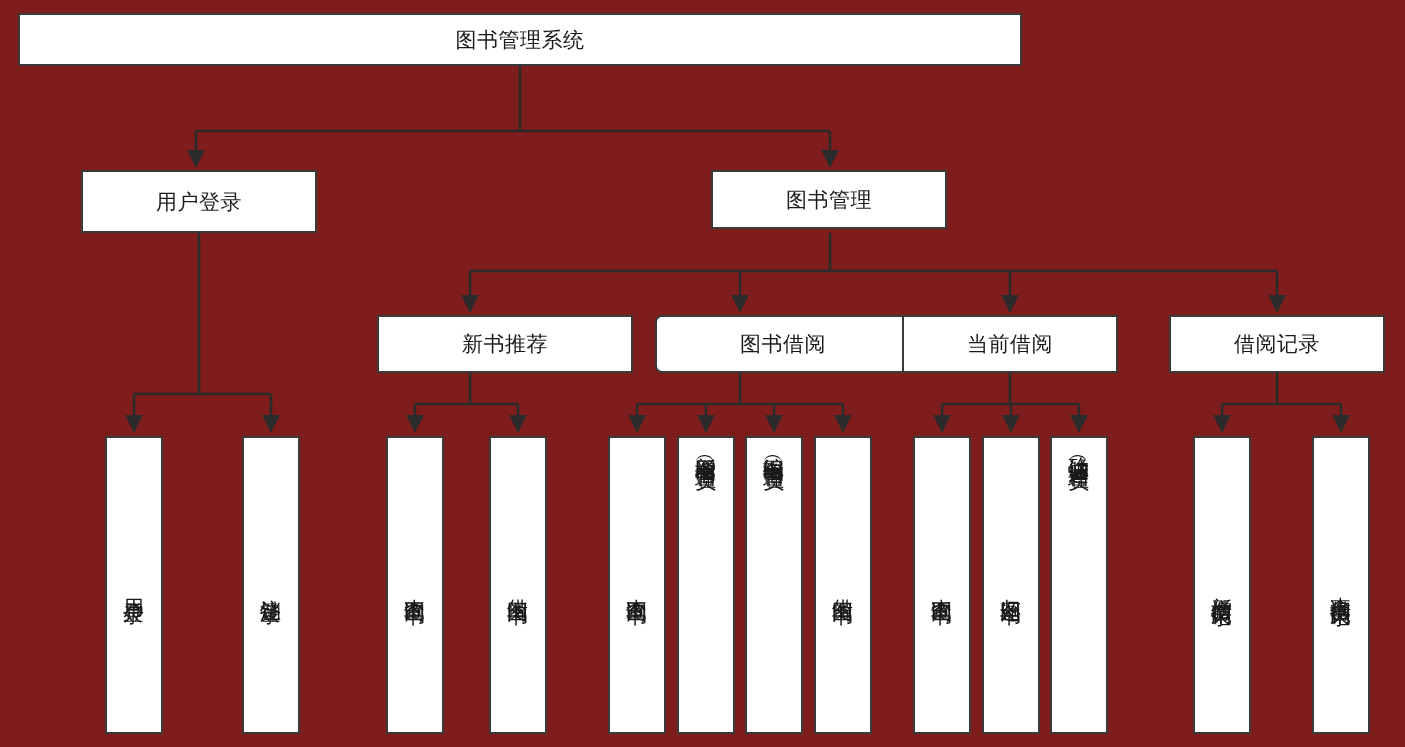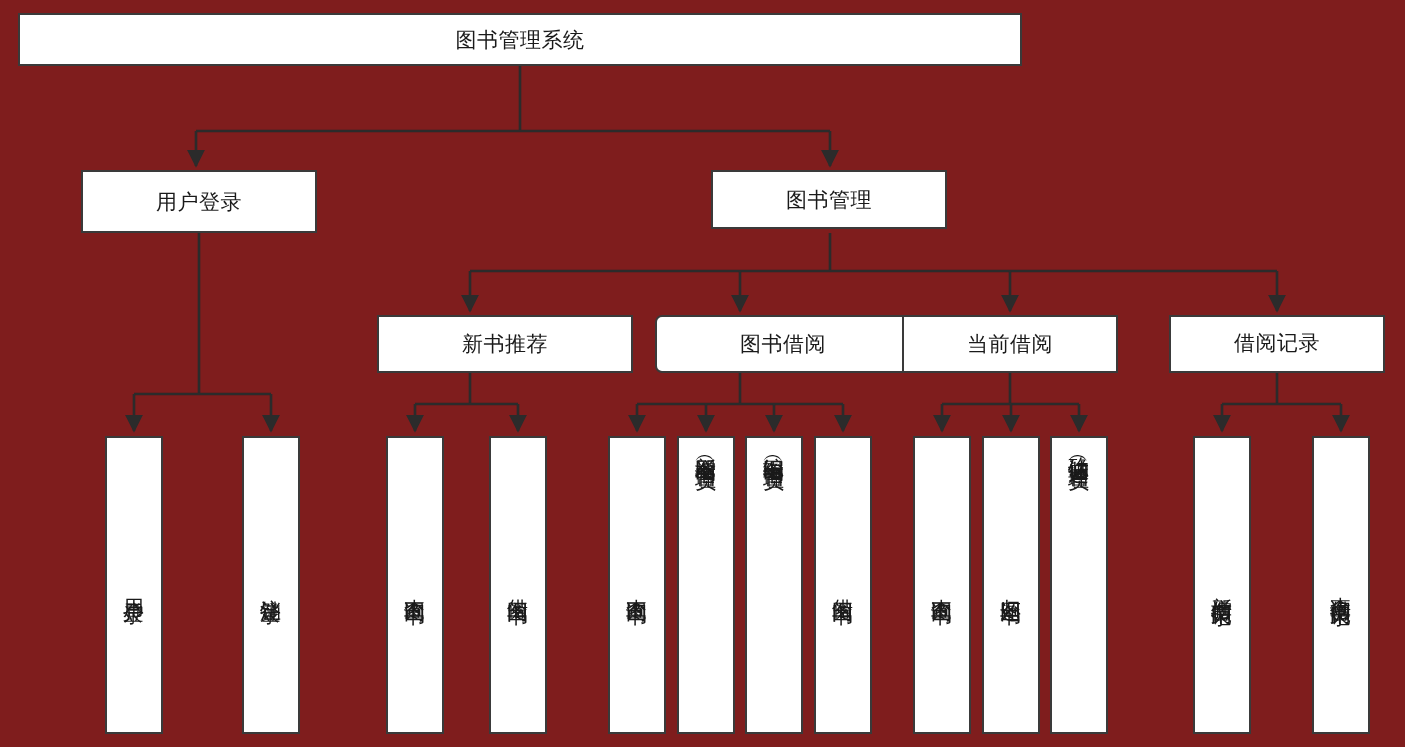--- a/index.html
+++ b/index.html
@@ -149,21 +149,21 @@
   </div>
 
   <div class="node horiz" style="left:655px; top:315px; width:256px; height:58px;border-radius:7px;">
     <span class="node-label">图书借阅</span>
   </div>
 
   <div class="node horiz" style="left:902px; top:315px; width:216px; height:58px;">
     <span class="node-label">当前借阅</span>
   </div>
 
-  <div class="node horiz" style="left:1169px; top:315px; width:216px; height:58px;font-family:Liberation Serif, serif;">
+  <div class="node horiz" style="left:1169px; top:315px; width:216px; height:58px;">
     <span class="node-label">借阅记录</span>
   </div>
 
   <div class="node vert" style="left:105px; top:436px; width:58px; height:298px;">
     <span class="node-label">用户登录</span>
   </div>
 
   <div class="node vert" style="left:242px; top:436px; width:58px; height:298px;">
     <span class="node-label">注销登录</span>
   </div>

